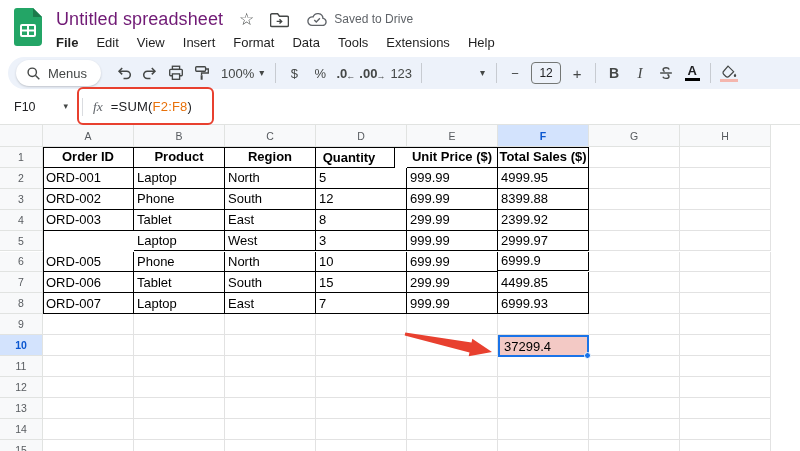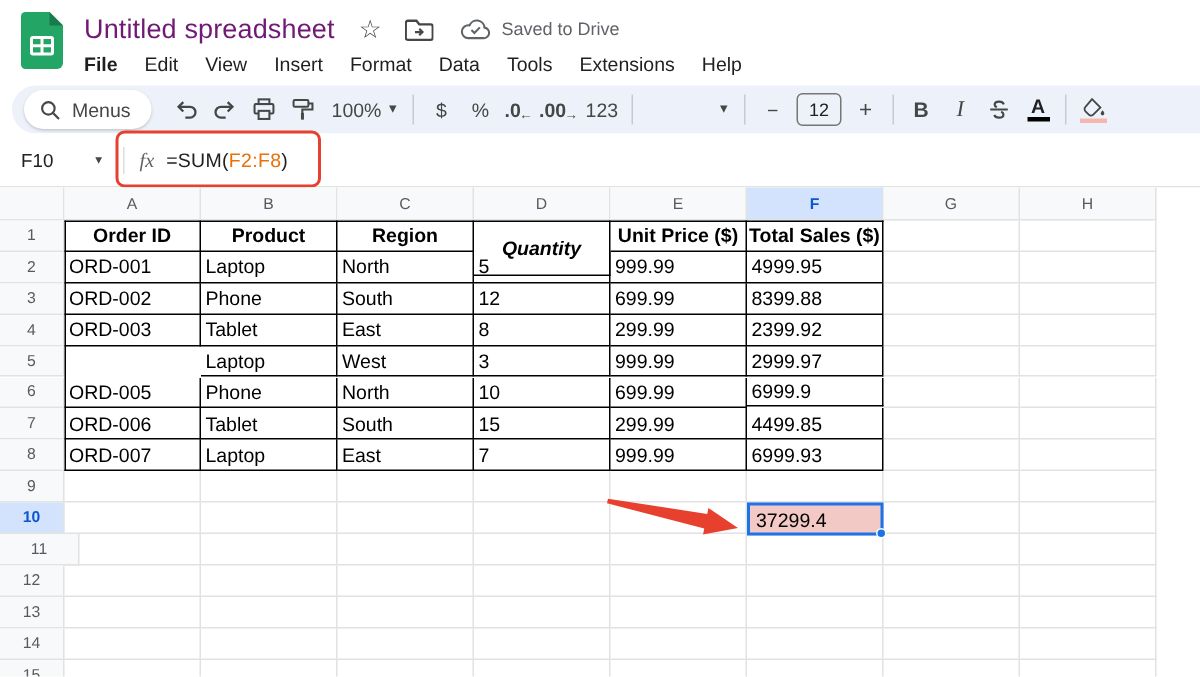--- a/index.html
+++ b/index.html
@@ -239,29 +239,29 @@
       <div class="rh" style="left: 0px; top: 22px; width: 43px; height: 20.9px;">1</div>
       <div class="rh" style="left: 0px; top: 42.9px; width: 43px; height: 20.9px;">2</div>
       <div class="rh" style="left: 0px; top: 63.8px; width: 43px; height: 20.9px;">3</div>
       <div class="rh" style="left: 0px; top: 84.7px; width: 43px; height: 20.9px;">4</div>
       <div class="rh" style="left: 0px; top: 105.6px; width: 43px; height: 20.9px;">5</div>
       <div class="rh" style="left: 0px; top: 126.5px; width: 43px; height: 20.9px;">6</div>
       <div class="rh" style="left: 0px; top: 147.4px; width: 43px; height: 20.9px;">7</div>
       <div class="rh" style="left: 0px; top: 168.3px; width: 43px; height: 20.9px;">8</div>
       <div class="rh" style="left: 0px; top: 189.2px; width: 43px; height: 20.9px;">9</div>
       <div class="rh hd-sel" style="left: 0px; top: 210.1px; width: 43px; height: 20.9px;">10</div>
-      <div class="rh" style="left: 0px; top: 231px; width: 53px; height: 20.9px;">11</div>
+      <div class="rh" style="left: 0px; top: 231px; width: 43px; height: 20.9px;">11</div>
       <div class="rh" style="left: 0px; top: 251.9px; width: 43px; height: 20.9px;">12</div>
       <div class="rh" style="left: 0px; top: 272.8px; width: 43px; height: 20.9px;">13</div>
       <div class="rh" style="left: 0px; top: 293.7px; width: 43px; height: 20.9px;">14</div>
       <div class="rh" style="left: 0px; top: 314.6px; width: 43px; height: 20.9px;">15</div>
       <div class="cell tbl hdr" style="left: 43px; top: 22px; width: 91px; height: 20.9px;">Order ID</div>
       <div class="cell tbl hdr" style="left: 225px; top: 22px; width: 91px; height: 20.9px;">Region</div>
       <div class="cell tbl hdr" style="left: 134px; top: 22px; width: 91px; height: 20.9px;">Product</div>
-      <div class="cell tbl hdr" style="left: 316px; top: 22px; width: 91px; height: 37px; font-style: italic;">Quantity</div>
+      <div class="cell tbl hdr" style="left: 304px; top: 22px; width: 91px; height: 21px;">Quantity</div>
       <div class="cell tbl hdr" style="left: 407px; top: 22px; width: 91px; height: 20.9px;">Unit Price ($)</div>
       <div class="cell tbl hdr" style="left: 498px; top: 22px; width: 91px; height: 20.9px;">Total Sales ($)</div>
       <div class="cell" style="left: 589px; top: 22px; width: 91px; height: 20.9px;"></div>
       <div class="cell" style="left: 680px; top: 22px; width: 91px; height: 20.9px;"></div>
       <div class="cell tbl" style="left: 43px; top: 42.9px; width: 91px; height: 20.9px;">ORD-001</div>
       <div class="cell tbl" style="left: 134px; top: 42.9px; width: 91px; height: 20.9px;">Laptop</div>
       <div class="cell tbl" style="left: 225px; top: 42.9px; width: 91px; height: 20.9px;">North</div>
       <div class="cell tbl" style="left: 316px; top: 42.9px; width: 91px; height: 20.9px;">5</div>
       <div class="cell tbl" style="left: 407px; top: 42.9px; width: 91px; height: 20.9px;">999.99</div>
       <div class="cell tbl" style="left: 498px; top: 42.9px; width: 91px; height: 20.9px;">4999.95</div>

